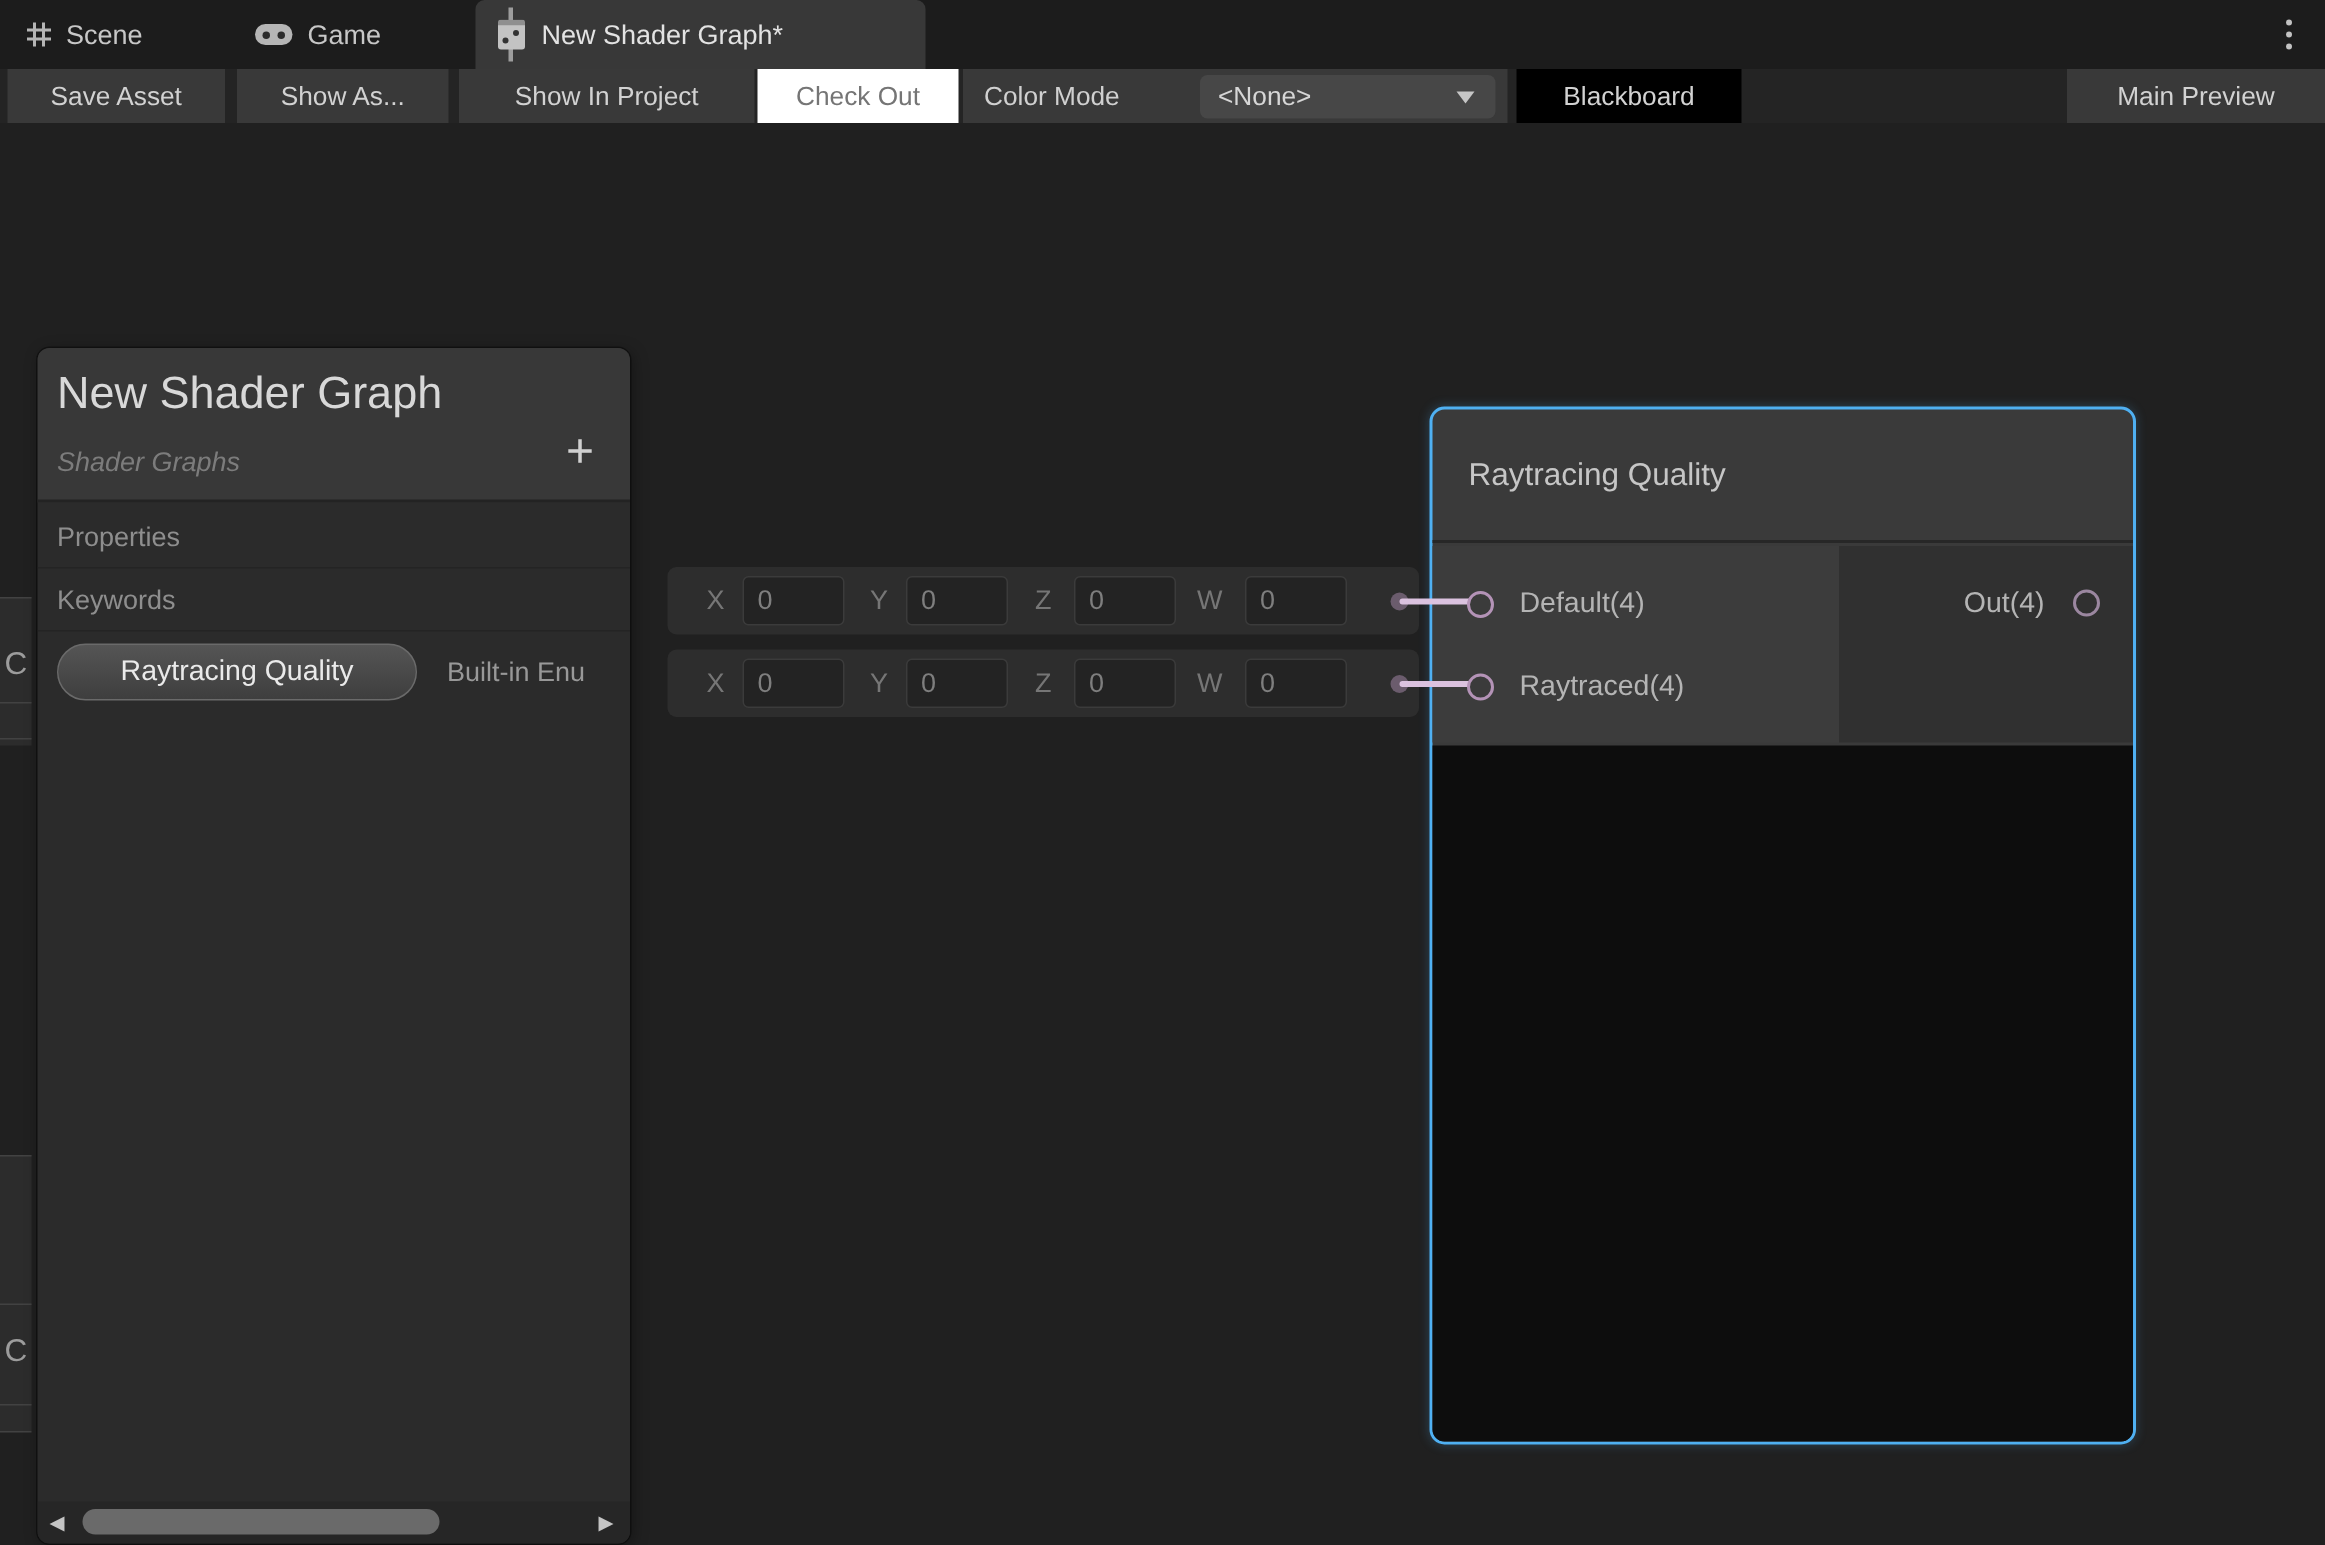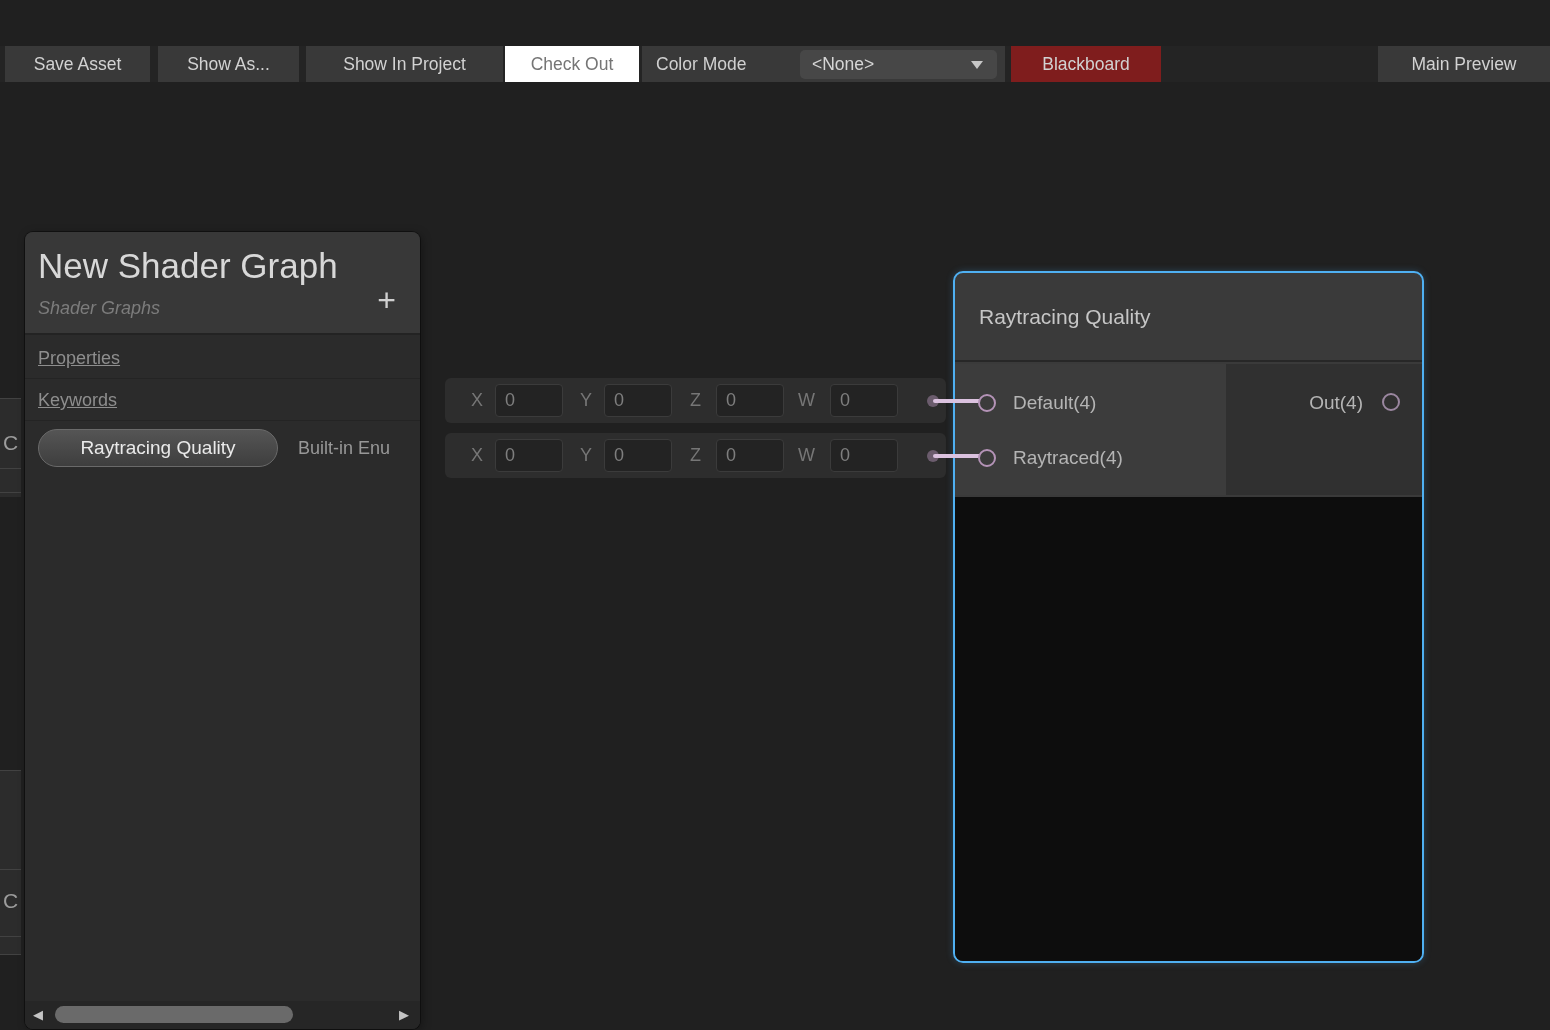--- a/index.html
+++ b/index.html
@@ -31,21 +31,21 @@
   .sg-icon .card:before { content:""; position:absolute; left:3px; top:8px; width:4px; height:4px; border-radius:50%; background:#333; }
   .sg-icon .card:after  { content:""; position:absolute; left:10px; top:3px; width:4px; height:4px; border-radius:50%; background:#333; }
   .kebab { position:absolute; right:12px; top:8px; width:24px; height:30px; display:flex; flex-direction:column;
            align-items:center; justify-content:center; gap:4px; cursor:pointer; }
   .kebab i { width:4px; height:4px; border-radius:50%; background:#c2c2c2; }
   
   .toolbar { position:absolute; left:0; top:46px; width:1550px; height:36px; background:#242424; }
   .tbtn { position:absolute; top:0; height:36px; background:#393939; color:#d2d2d2; font-size:17.5px;
           display:flex; align-items:center; justify-content:center; cursor:pointer; }
   .tbtn.disabled { background:#ffffff; color:#757575; cursor:default; }
-  .tbtn.active-toggle { background:#7f1d1d; }
+  .tbtn.active-toggle { background:#000000; }
   .cm-group { position:absolute; left:642px; top:0; width:363px; height:36px; background:#393939; }
   .cm-label { position:absolute; left:14px; top:0; height:36px; line-height:36px; color:#d0d0d0; font-size:17.5px; }
   .dropdown { position:absolute; left:158px; top:4px; width:197px; height:29px; background:#474747;
               border-radius:5px; cursor:pointer; }
   .dropdown .val { position:absolute; left:12px; top:0; height:29px; line-height:28px; color:#d6d6d6; font-size:17.5px; }
   .caret { position:absolute; right:14px; top:11px; width:0; height:0;
            border-left:6px solid transparent; border-right:6px solid transparent; border-top:8px solid #c6c6c6; }
   
   .frag { position:absolute; left:0; width:21px; background:#2c2c2c; border-top:1px solid #424242; z-index:1; }
   .frag .hl { position:absolute; left:0; width:21px; height:1px; background:#424242; }
@@ -71,39 +71,61 @@
   .node-preview { position:absolute; left:0; top:224px; width:467px; height:464px; background:#0d0d0d;
                   border-radius:0 0 8px 8px; }
   .port-circle { position:absolute; width:18px; height:18px; border-radius:50%; z-index:4; cursor:crosshair; }
   .pc-in  { border:2px solid #b493b7; background:#3b3b3b; }
   .pc-out { border:2px solid #9b87a0; background:#303030; }
   
   .panel { position:absolute; left:25px; top:232px; width:395px; height:797px; background:#2b2b2b;
            border-radius:8px; overflow:hidden; z-index:6; box-shadow:0 0 0 1px rgba(0,0,0,0.4), 2px 2px 10px rgba(0,0,0,0.35); }
   .panel-header { position:absolute; left:0; top:0; width:395px; height:103px; background:#383838;
                   border-bottom:2px solid #232323; }
-  .panel-title { position:absolute; left:13px; top:14px; color:#d8d8d8; font-size:35px; }
+  .panel-title { position:absolute; left:13px; top:14px; color:#d8d8d8; font-size:30px; }
   .panel-sub   { position:absolute; left:13px; top:66px; color:#7c7c7c; font-size:18px;font-style:italic; }
   .add-btn { position:absolute; right:24px; top:50px; color:#d0d0d0; font-size:32px; line-height:36px; cursor:pointer; }
   .section-row { position:absolute; left:0; width:395px; height:42px; border-bottom:1px solid #242424; cursor:pointer; }
-  .section-row span { position:absolute; left:13px; top:0; height:42px; line-height:42px; color:#8e8e8e; font-size:18px;text-decoration:underline; }
+  .section-row span { position:absolute; left:13px; top:0; height:42px; line-height:42px; color:#8e8e8e; font-size:18px; }
   .pill { position:absolute; left:13px; top:197px; width:240px; height:38px; border-radius:19px;
           background:linear-gradient(180deg,#555555 0%,#3e3e3e 100%); border:1px solid #6a6a6a;
           color:#eaeaea; font-size:19px; text-align:center; line-height:36px; cursor:pointer; }
   .pill-type { position:absolute; left:273px; top:197px; height:38px; line-height:38px; color:#989898;
                font-size:18px; white-space:nowrap; }
   .scroll-track { position:absolute; left:0; top:769px; width:395px; height:28px; background:#262626; }
   .scroll-arrow { position:absolute; top:0; height:28px; line-height:28px; color:#c4c4c4; font-size:13px; cursor:pointer; }
   .scroll-thumb { position:absolute; left:30px; top:5px; width:238px; height:17px; border-radius:9px; background:#6a6a6a; cursor:grab; }
 </style>
 </head>
 <body>
 
 <div class="screen">
 
+  <div class="tabbar">
+    <div class="tab tab-scene">
+      <span class="grid-icon"></span>
+      <span>Scene</span>
+    </div>
+    <div class="tab tab-game">
+      <span class="gamepad-icon"></span>
+      <span>Game</span>
+    </div>
+    <div class="tab tab-active">
+      <span class="sg-icon">
+          <span class="stem"></span>
+          <span class="card"></span>
+        </span>
+      <span>New Shader Graph*</span>
+    </div>
+    <div class="kebab">
+      <i></i>
+        <i></i>
+        <i></i>
+    </div>
+  </div>
 
   <div class="toolbar">
     <div class="tbtn" style="left:5px;width:145px;">Save Asset</div>
     <div class="tbtn" style="left:158px;width:141px;">Show As...</div>
     <div class="tbtn" style="left:306px;width:197px;">Show In Project</div>
     <div class="tbtn disabled" style="left:505px;width:134px;">Check Out</div>
     <div class="cm-group">
       <span class="cm-label">Color Mode</span>
       <div class="dropdown">
         <span class="val">&lt;None&gt;</span>

